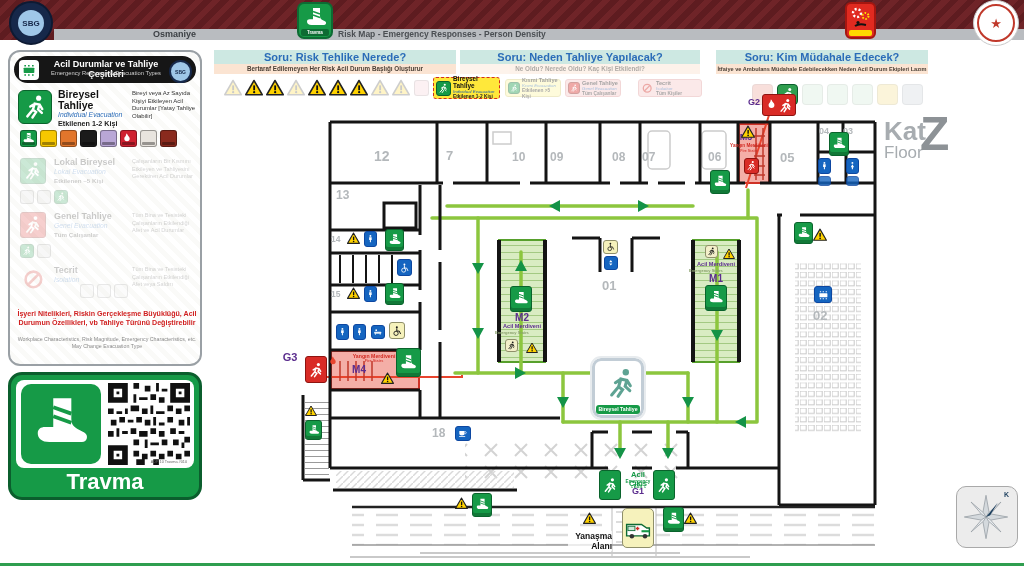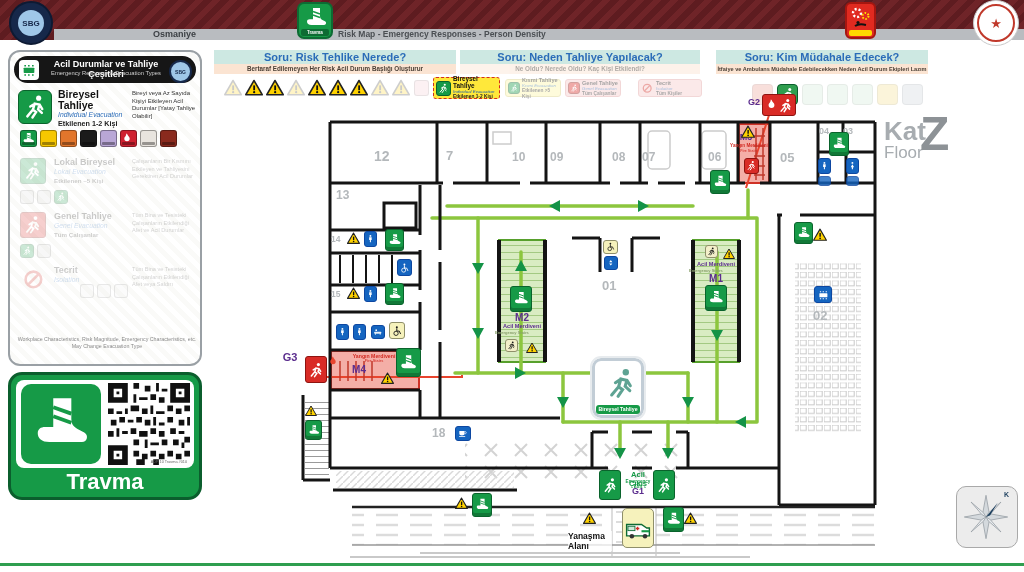--- a/index.html
+++ b/index.html
@@ -302,20 +302,21 @@
       <div class="abs" style="left:44px;top:213px;width:74px">
         <div class="secname" style="font-size:9px">Tecrit</div>
         <div class="secen">Isolation</div>
       </div>
       <div class="secdesc" style="left:122px;top:214px;width:66px;font-size:5.6px">Tüm Bina ve Tesisteki Çalışanların Etkilendiği Afet veya Saldırı</div>
       <div class="mini" style="left:70px;top:232px;width:14px;height:14px;background:#eee"></div>
       <div class="mini" style="left:87px;top:232px;width:14px;height:14px;background:#eee"></div>
       <div class="mini" style="left:104px;top:232px;width:14px;height:14px;background:#eee"></div>
     </div>
 
+    <div class="noteTR">İşyeri Nitelikleri, Riskin Gerçekleşme Büyüklüğü, Acil Durumun Özellikleri, vb Tahliye Türünü Değiştirebilir</div>
     <div class="noteEN">Workplace Characteristics, Risk Magnitude, Emergency Characteristics, etc. May Change Evacuation Type</div>
   </div>
 
   <div class="tcard">
     <div class="inner">
       <div class="tile">
         <svg viewBox="0 0 24 24" style="width:62px;height:62px">
             <use href="#boot"></use>
           </svg>
       </div>
@@ -774,21 +775,21 @@
     <svg viewBox="0 0 24 24">
         <use href="#run"></use>
       </svg>
     <div class="bband">Bireysel Tahliye</div>
   </div>
 
   <div class="klbl" style="left:884px;top:116px;font-size:26px">Kat</div>
   <div class="klbl" style="left:884px;top:143px;font-size:17px;font-weight:normal">Floor</div>
   <div class="klbl" style="left:920px;top:106px;font-size:48px;color:#8d9296">Z</div>
 
-  <div class="abs" style="left:568px;top:531px;width:44px;text-align:left;font-weight:bold;font-size:8.5px;color:#111;line-height:10px;background:rgba(255,255,255,.75)">
+  <div class="abs" style="left:568px;top:531px;width:44px;text-align:right;font-weight:bold;font-size:8.5px;color:#111;line-height:10px;background:rgba(255,255,255,.75)">
     <span>Yanaşma</span><br>
     <span>Alanı</span>
   </div>
 
   <div class="compass">
     <svg viewBox="0 0 60 60" style="position:absolute;left:4px;top:5px;width:50px;height:50px">
         <use href="#rose"></use>
       </svg>
     <div style="position:absolute;right:8px;top:4px;font-size:7px;font-weight:bold;color:#1c3f5e">K</div>
   </div>

